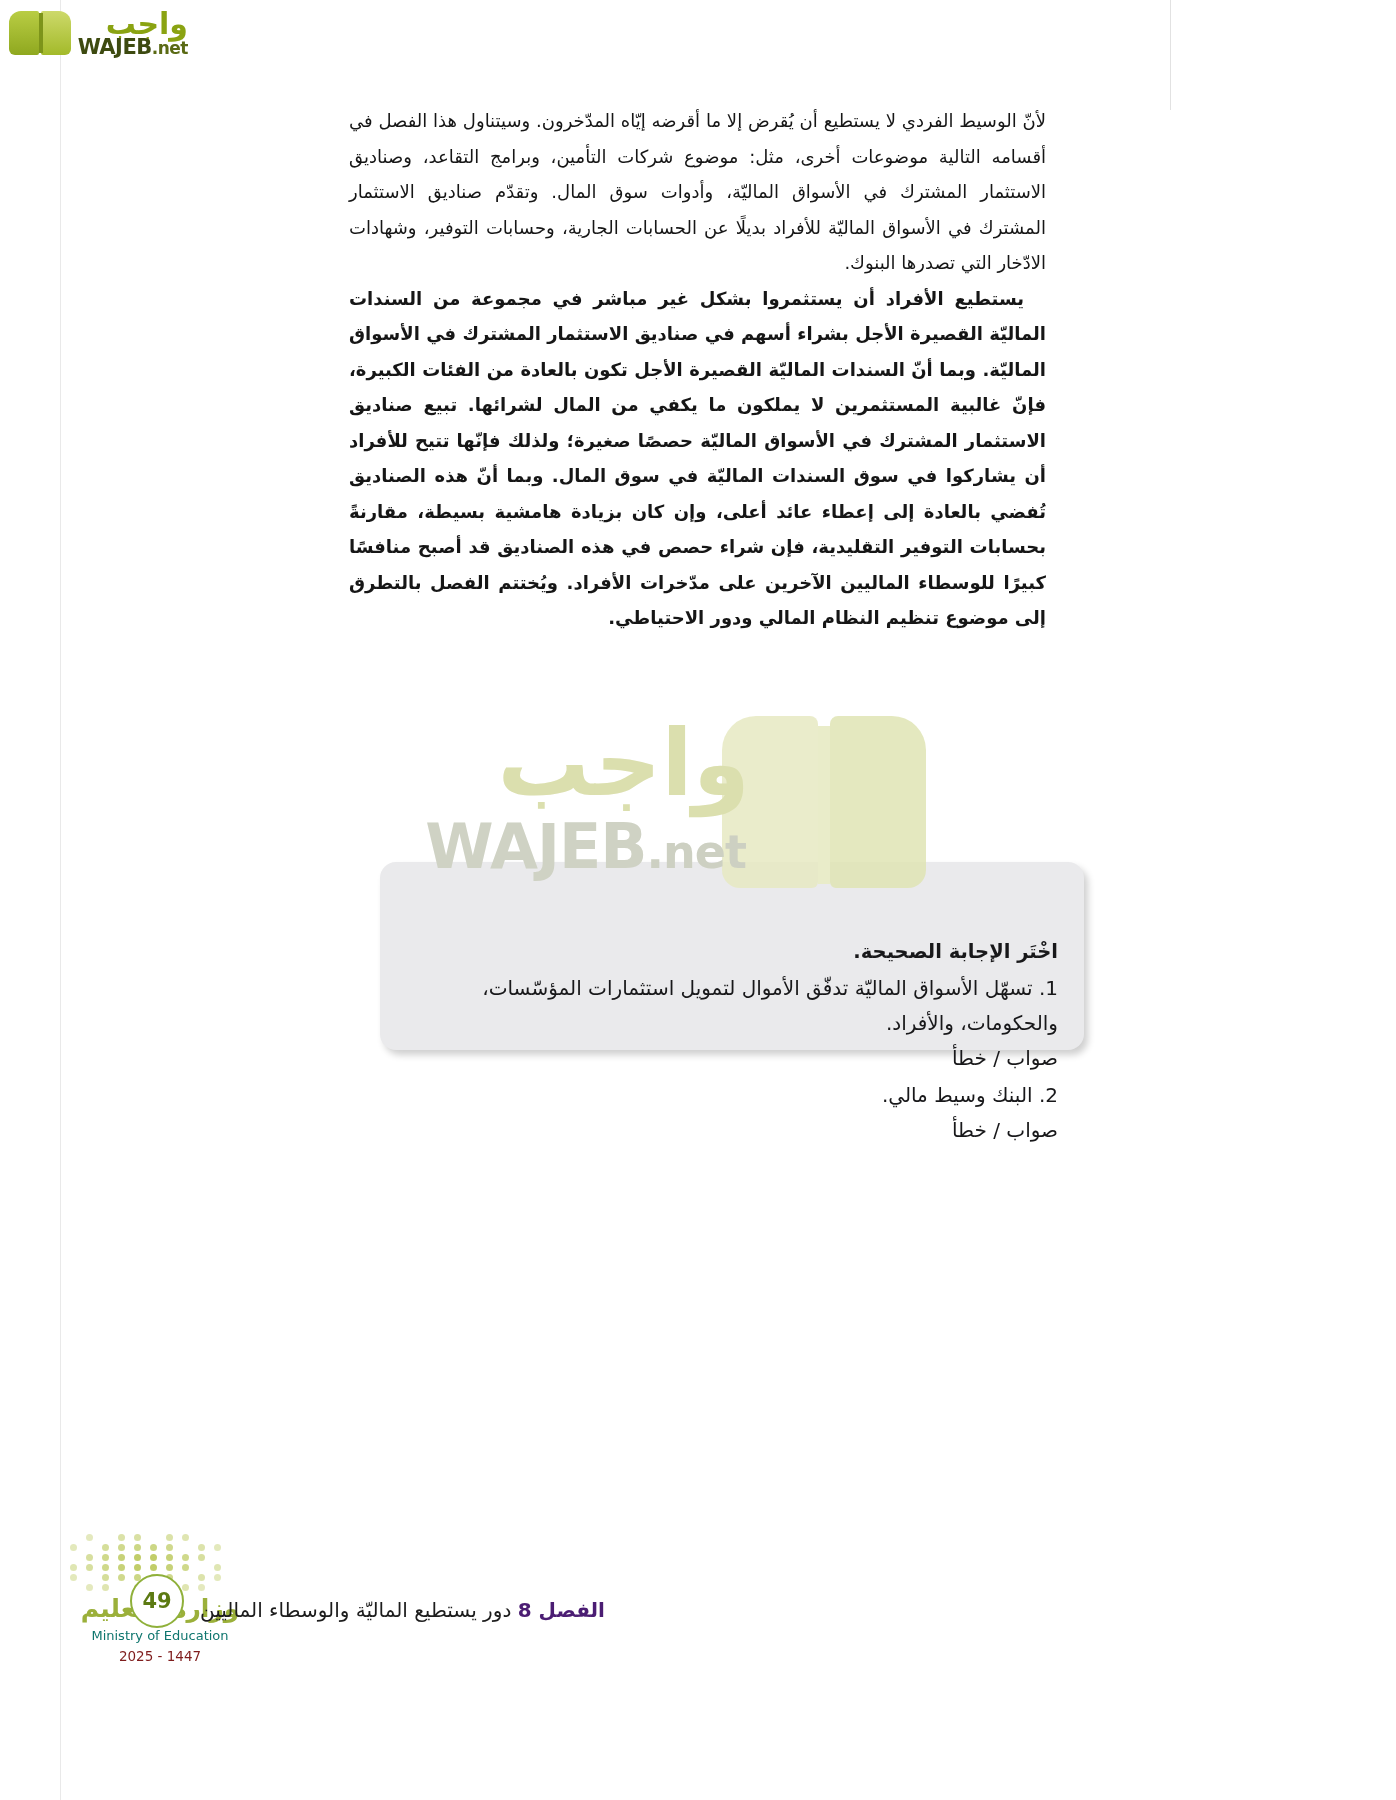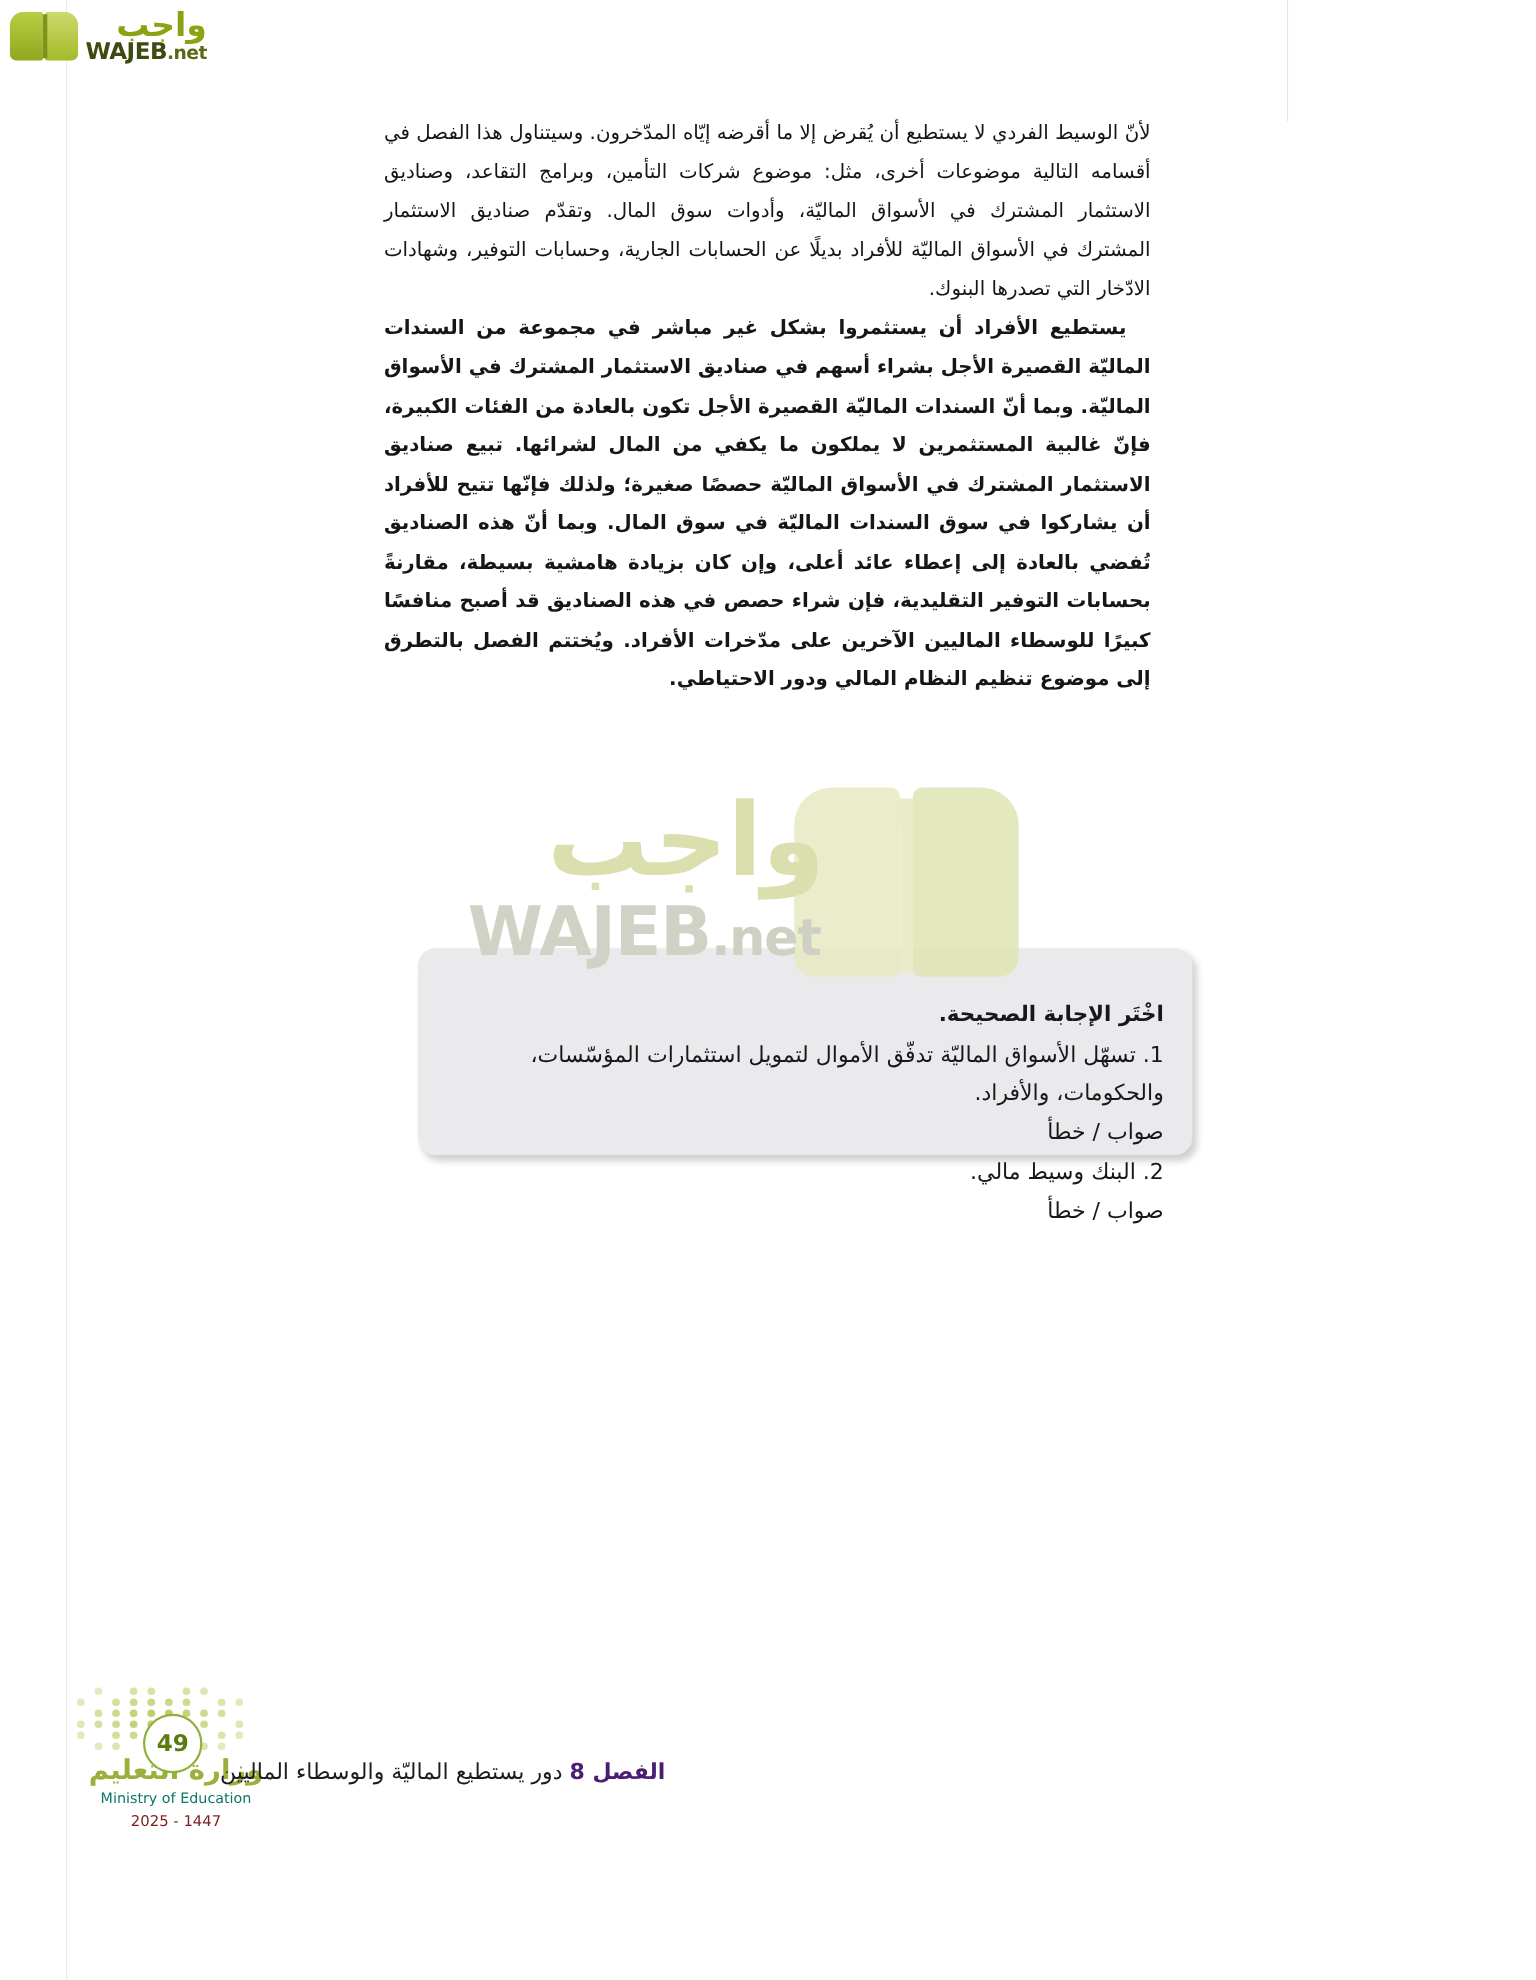--- a/index.html
+++ b/index.html
@@ -134,21 +134,21 @@
     position: absolute;
     right: 26px;
     top: 42px;
     width: 652px;
     direction: rtl;
     text-align: right;
     font-size: 20px;
     line-height: 35px;
     color: #18181a;
   }
-  .ex-lead { font-weight: bold; font-size: 19.5px; margin-bottom: 2px; }
+  .ex-lead { font-weight: bold; font-size: 19.5px; margin-bottom: 2px; margin-top: 30px; }
   .ex-q { margin-top: 2px; }
   .ex-ans { margin-top: 0px; }
 
   
   .wm-big {
     position: absolute;
     left: 400px;
     top: 712px;
     width: 560px;
     height: 200px;
@@ -245,21 +245,21 @@
     position: absolute;
     left: 0; top: 116px;
     width: 200px;
     font-size: 13.5px;
     color: #7f1d1d;
     direction: ltr;
   }
   .pagebadge {
     position: absolute;
     left: 130px;
-    bottom: 188px;
+    bottom: 172px;
     width: 50px;
     height: 50px;
     border-radius: 50%;
     background: #ffffff;
     border: 2.5px solid #8fb03a;
     color: #5c7a12;
     font-size: 21px;
     font-weight: bold;
     display: flex;
     align-items: center;

